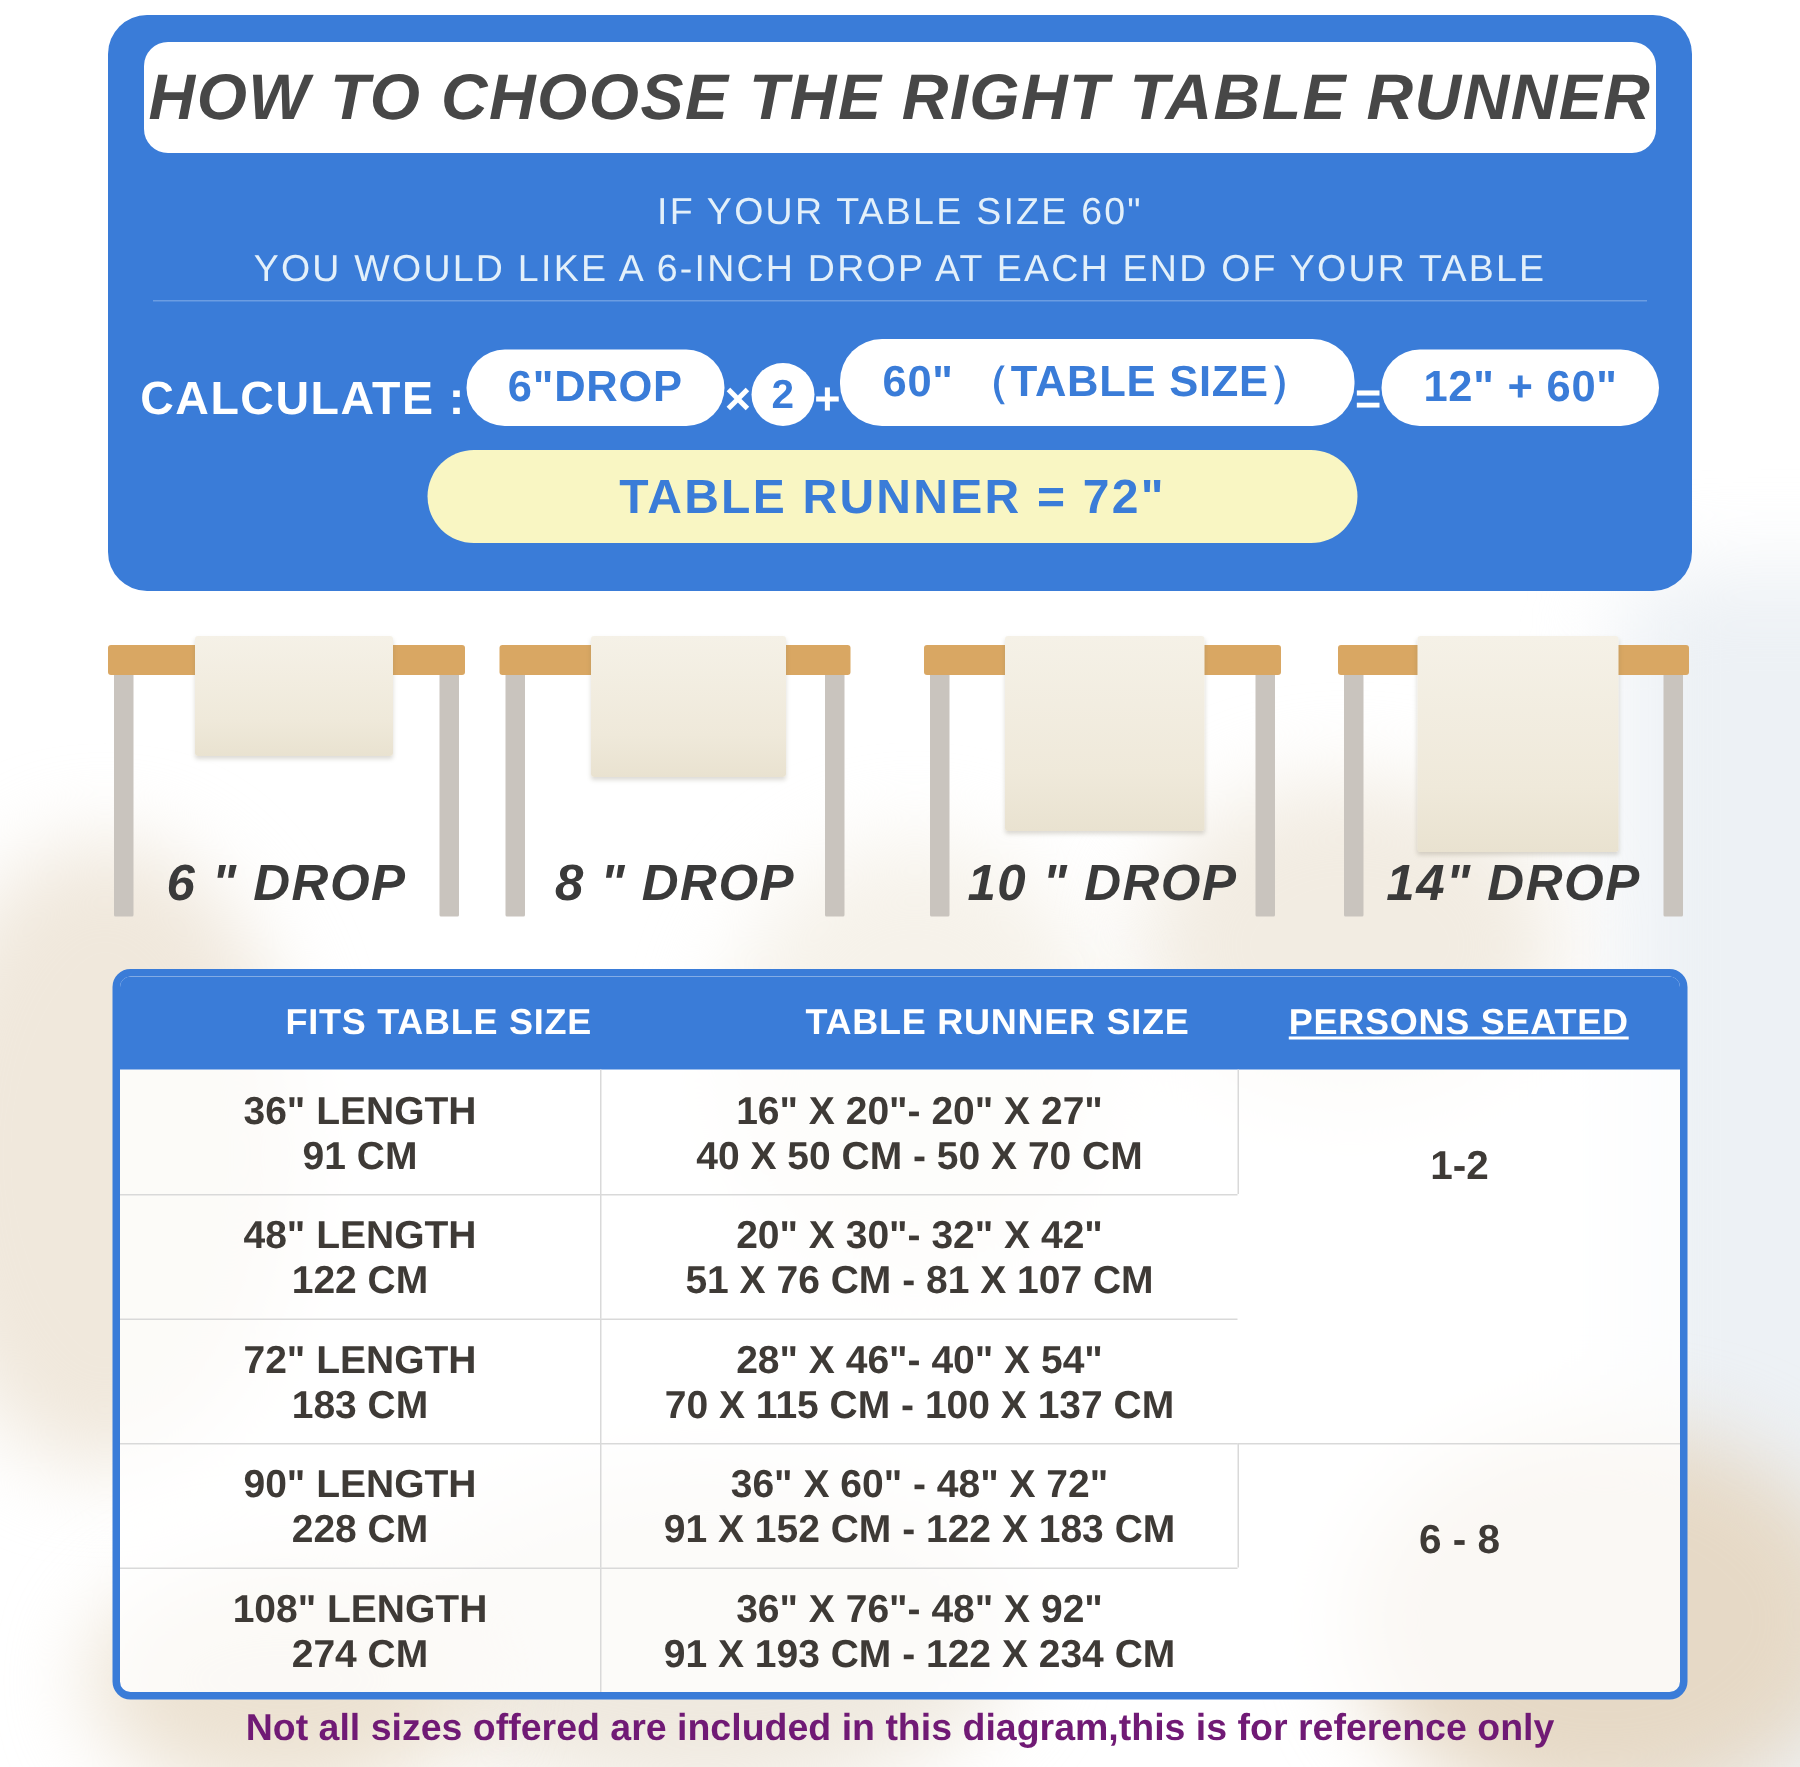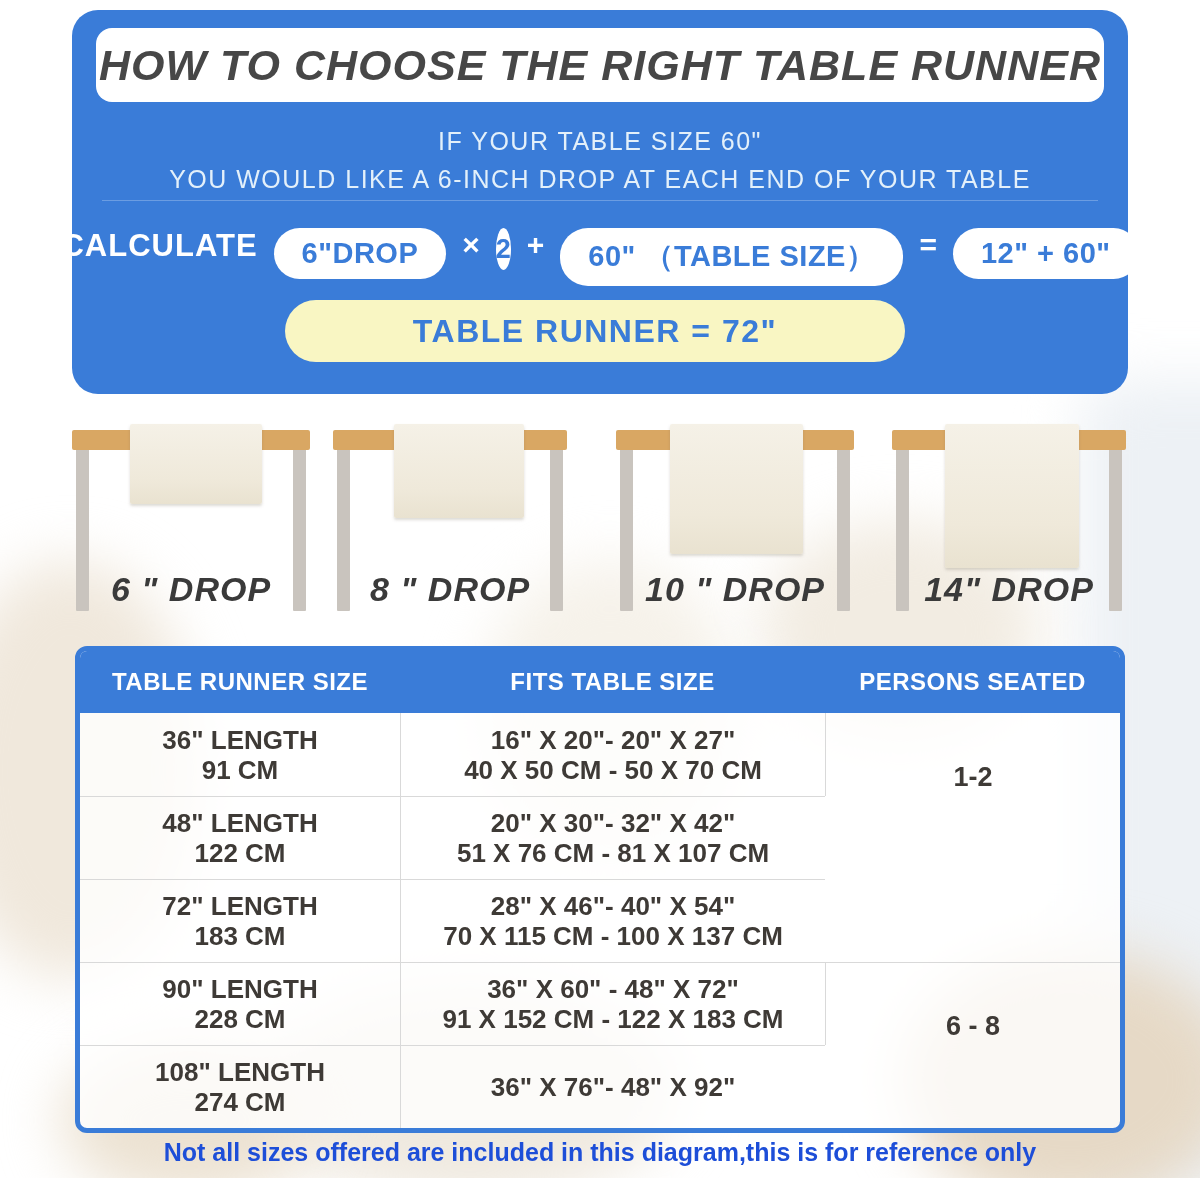--- a/index.html
+++ b/index.html
@@ -41,21 +41,21 @@
   .subtitle div {
     color:#e3f0fa; font-size:25px; letter-spacing:1.5px;
     line-height:38px; white-space:nowrap;
   }
   .subtitle-rule {
     position:absolute; left:30px; right:30px; top:190px; height:1px;
     background:rgba(255,255,255,0.25);
   }
   .calc-row {
     position:absolute; left:0; right:0; top:218px; height:56px;
-    display:flex; align-items:flex-start; justify-content:center; gap:16px;
+    display:flex; align-items:flex-end; justify-content:center; gap:0;
   }
   .calc-label { color:#ffffff; font-size:31px; font-weight:bold; letter-spacing:1px; }
   .calc-op { color:#ffffff; font-size:30px; font-weight:bold; }
   .pill {
     background:#ffffff; color:#3a7cd8; font-weight:bold; font-size:29px;
     border-radius:28px; padding:9px 28px; white-space:nowrap; letter-spacing:0.5px;
   }
   .circle {
     background:#ffffff; color:#3a7cd8; font-weight:bold; font-size:27px;
     width:42px; height:42px; border-radius:50%;
@@ -125,33 +125,33 @@
   .cell {
     display:flex; flex-direction:column; align-items:center; justify-content:center;
     line-height:30px;
   }
   .cell.c2, .cell.c3 { border-left:1px solid #d9d9d9; }
   .c1 { width:320px; }
   .c2 { width:425px; }
   .c3 { flex:1; }
   .hcell.c1 { width:320px; }
   .hcell.c2 { width:425px; }
-  .hcell.c3 { flex:1; }
+  .hcell.c3 { flex:1;text-decoration:underline; }
   .cell span {
     color:#3e3a36; font-size:26px; font-weight:bold; white-space:nowrap;
     letter-spacing:0px;
   }
   .cell.c3 span { font-size:27px;margin-top:44px; }
 
   
   .footer-note {
     position:absolute; z-index:2; left:0; right:0; top:1138px;
     text-align:center;
   }
-  .footer-note span { color:#1d4ed8; font-size:25px; font-weight:bold; }
+  .footer-note span { color:#701a75; font-size:25px; font-weight:bold; }
 </style>
 </head>
 <body>
 
 <div class="bg-photo">
   <div class="blob b1"></div>
   <div class="blob b2"></div>
   <div class="blob b3"></div>
   <div class="blob b4"></div>
   <div class="blob b5"></div>
@@ -209,22 +209,22 @@
     <div class="leg left"></div>
     <div class="leg right"></div>
     <div class="tabletop"></div>
     <div class="runner"></div>
     <div class="drop-label">14" DROP</div>
   </div>
 </div>
 
 <div class="size-table">
   <div class="st-header">
+    <div class="hcell c2">FITS TABLE SIZE</div>
     <div class="hcell c1">TABLE RUNNER SIZE</div>
-    <div class="hcell c2">FITS TABLE SIZE</div>
     <div class="hcell c3">PERSONS SEATED</div>
   </div>
   <div class="st-body">
 
     <div class="st-row">
       <div class="cell c1">
         <span>36" LENGTH</span>
         <span>91 CM</span>
       </div>
       <div class="cell c2">
@@ -272,20 +272,21 @@
       </div>
     </div>
 
     <div class="st-row">
       <div class="cell c1">
         <span>108" LENGTH</span>
         <span>274 CM</span>
       </div>
       <div class="cell c2">
         <span>36" X 76"- 48" X 92"</span>
+        <span>91 X 193 CM - 122 X 234 CM</span>
       </div>
     </div>
 
   </div>
 </div>
 
 <div class="footer-note">
   <span>Not all sizes offered are included in this diagram,this is for reference only</span>
 </div>
 

